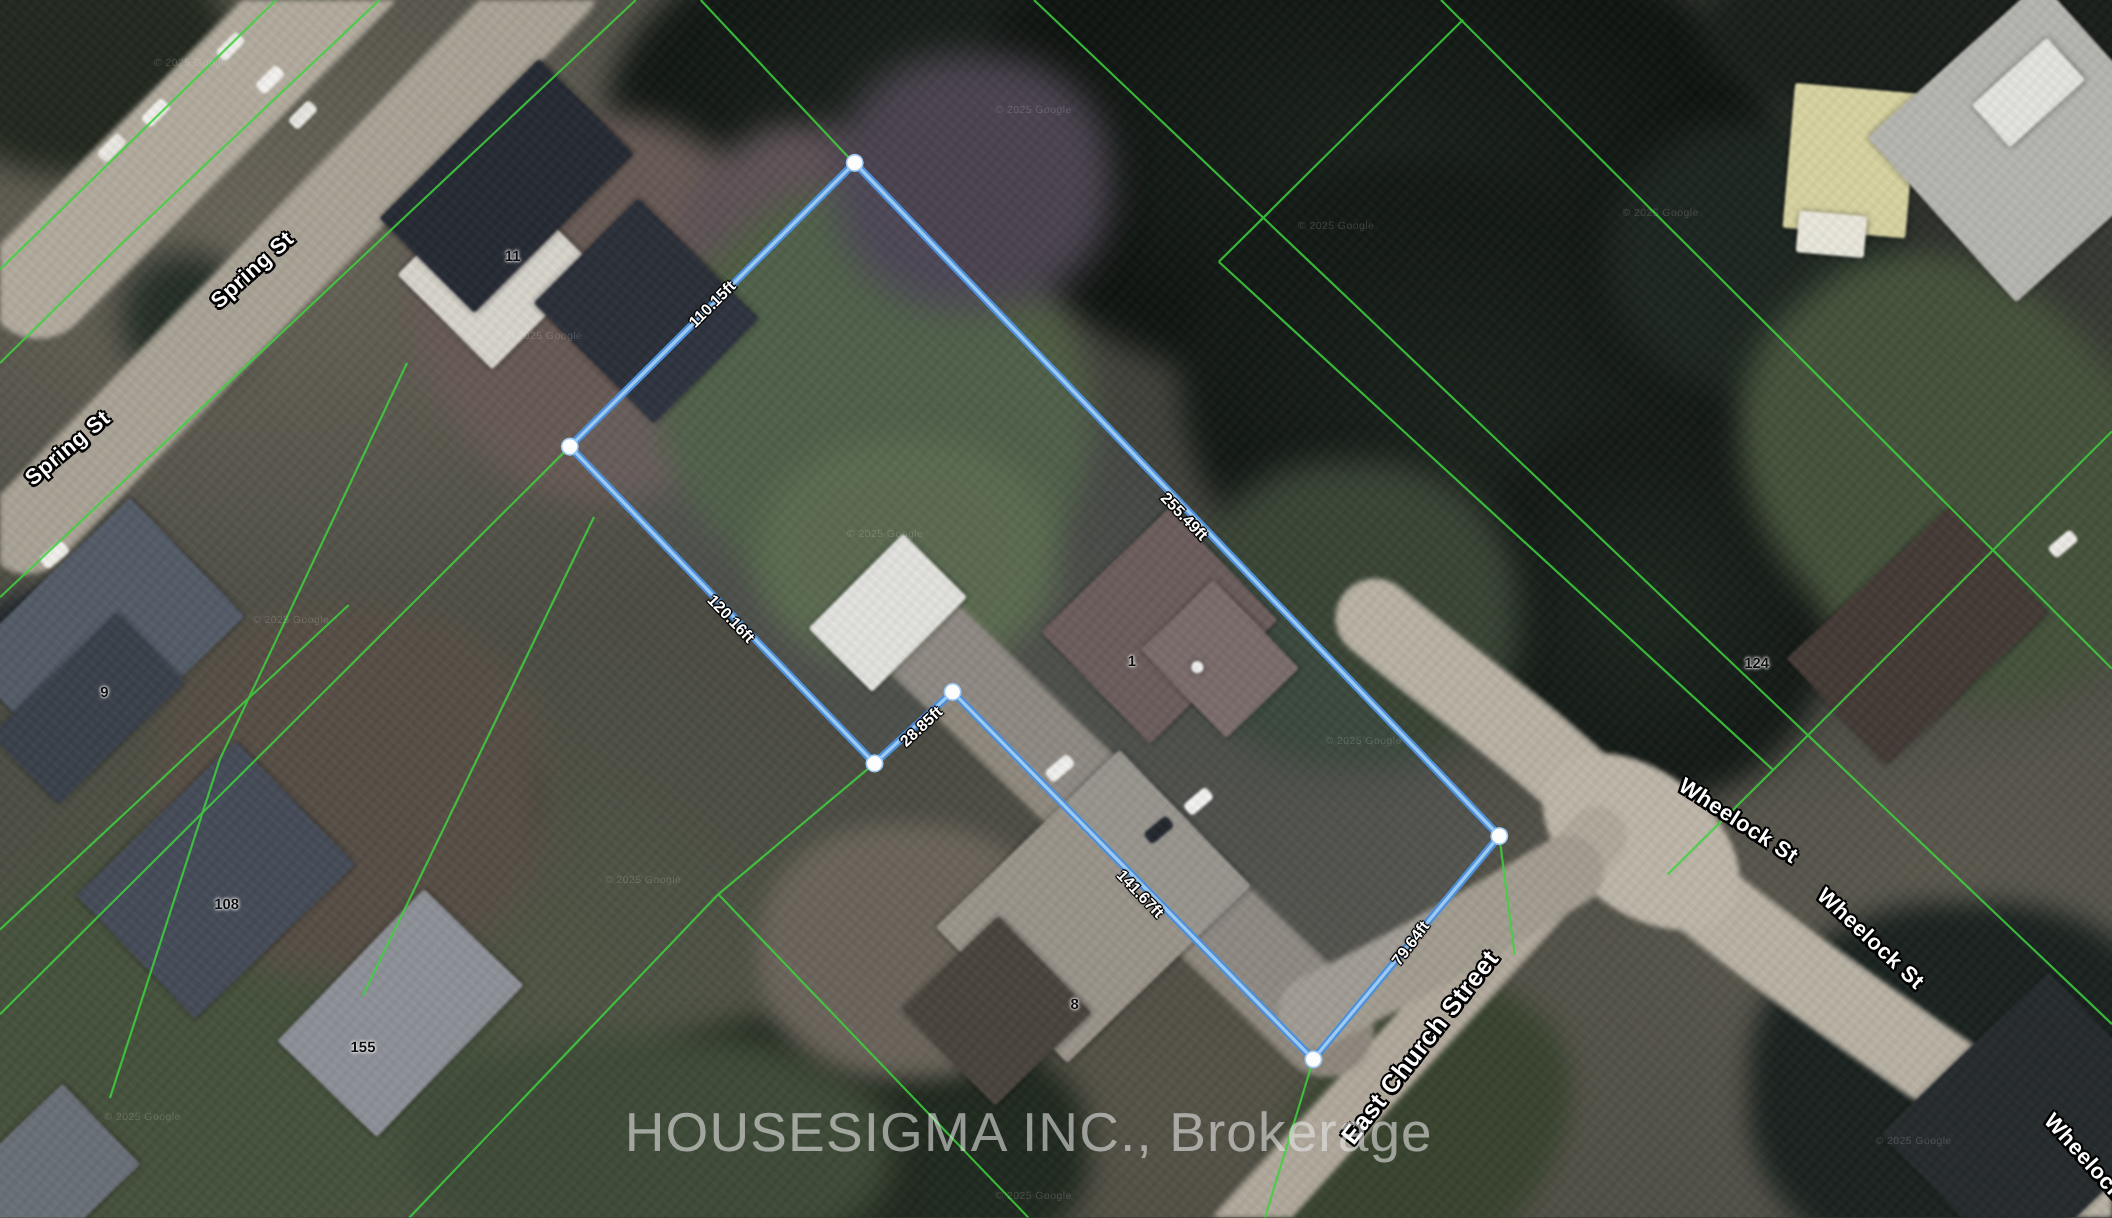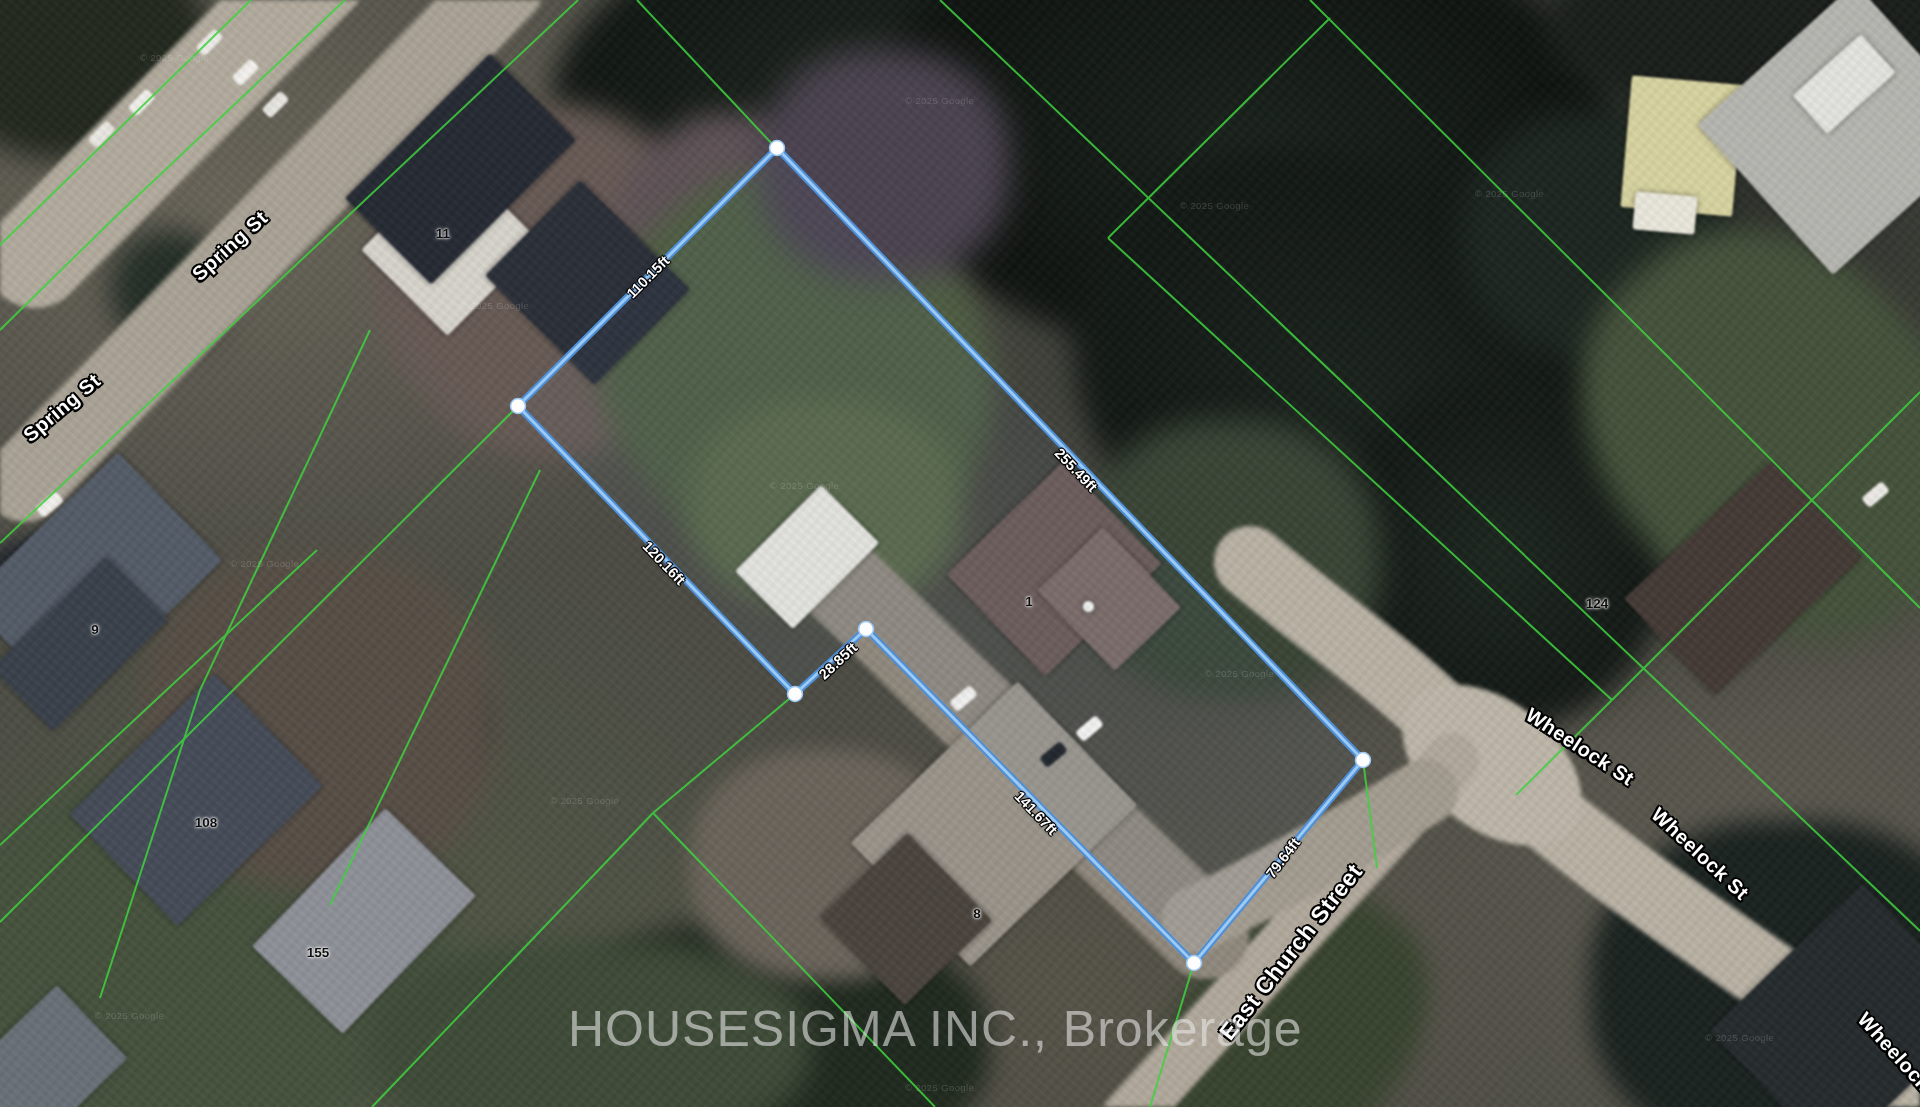--- a/index.html
+++ b/index.html
@@ -164,24 +164,24 @@
     <div class="lbl meas" style="left:1283px;top:858px;transform:translate(-50%,-50%) rotate(-53deg);">79.64ft</div>
     <div class="lbl meas" style="left:1076px;top:470px;transform:translate(-50%,-50%) rotate(46deg);">255.49ft</div>
 
     <div class="lbl street" style="left:230px;top:246px;transform:translate(-50%,-50%) rotate(-42deg);">Spring St</div>
     <div class="lbl street" style="left:62px;top:408px;transform:translate(-50%,-50%) rotate(-40deg);">Spring St</div>
     <div class="lbl street" style="left:1580px;top:747px;transform:translate(-50%,-50%) rotate(33deg);">Wheelock St</div>
     <div class="lbl street" style="left:1700px;top:854px;transform:translate(-50%,-50%) rotate(43deg);">Wheelock St</div>
     <div class="lbl street" style="left:1903px;top:1062px;transform:translate(-50%,-50%) rotate(48deg);">Wheelock St</div>
     <div class="lbl street big" style="left:1291px;top:952px;transform:translate(-50%,-50%) rotate(-52deg);">East Church Street</div>
 
-    <div class="lbl hnum" style="left:443px;top:233px;text-align:center;">11</div>
+    <div class="lbl hnum" style="left:466px;top:233px;text-align:center;">11</div>
     <div class="lbl hnum" style="left:95px;top:629px;">9</div>
     <div class="lbl hnum" style="left:206px;top:822px;">108</div>
-    <div class="lbl hnum" style="left:318px;top:952px;">155</div>
+    <div class="lbl hnum" style="left:330px;top:952px;">155</div>
     <div class="lbl hnum" style="left:1029px;top:601px;">1</div>
     <div class="lbl hnum" style="left:977px;top:913px;">8</div>
     <div class="lbl hnum" style="left:1597px;top:603px;">124</div>
   </div>
 
   <div class="layer">
     <div class="brandmark">HOUSESIGMA INC., Brokerage</div>
     <span class="copyright" style="left:140px;top:52px;">© 2025 Google</span>
     <span class="copyright" style="left:460px;top:300px;">© 2025 Google</span>
     <span class="copyright" style="left:905px;top:95px;">© 2025 Google</span>

